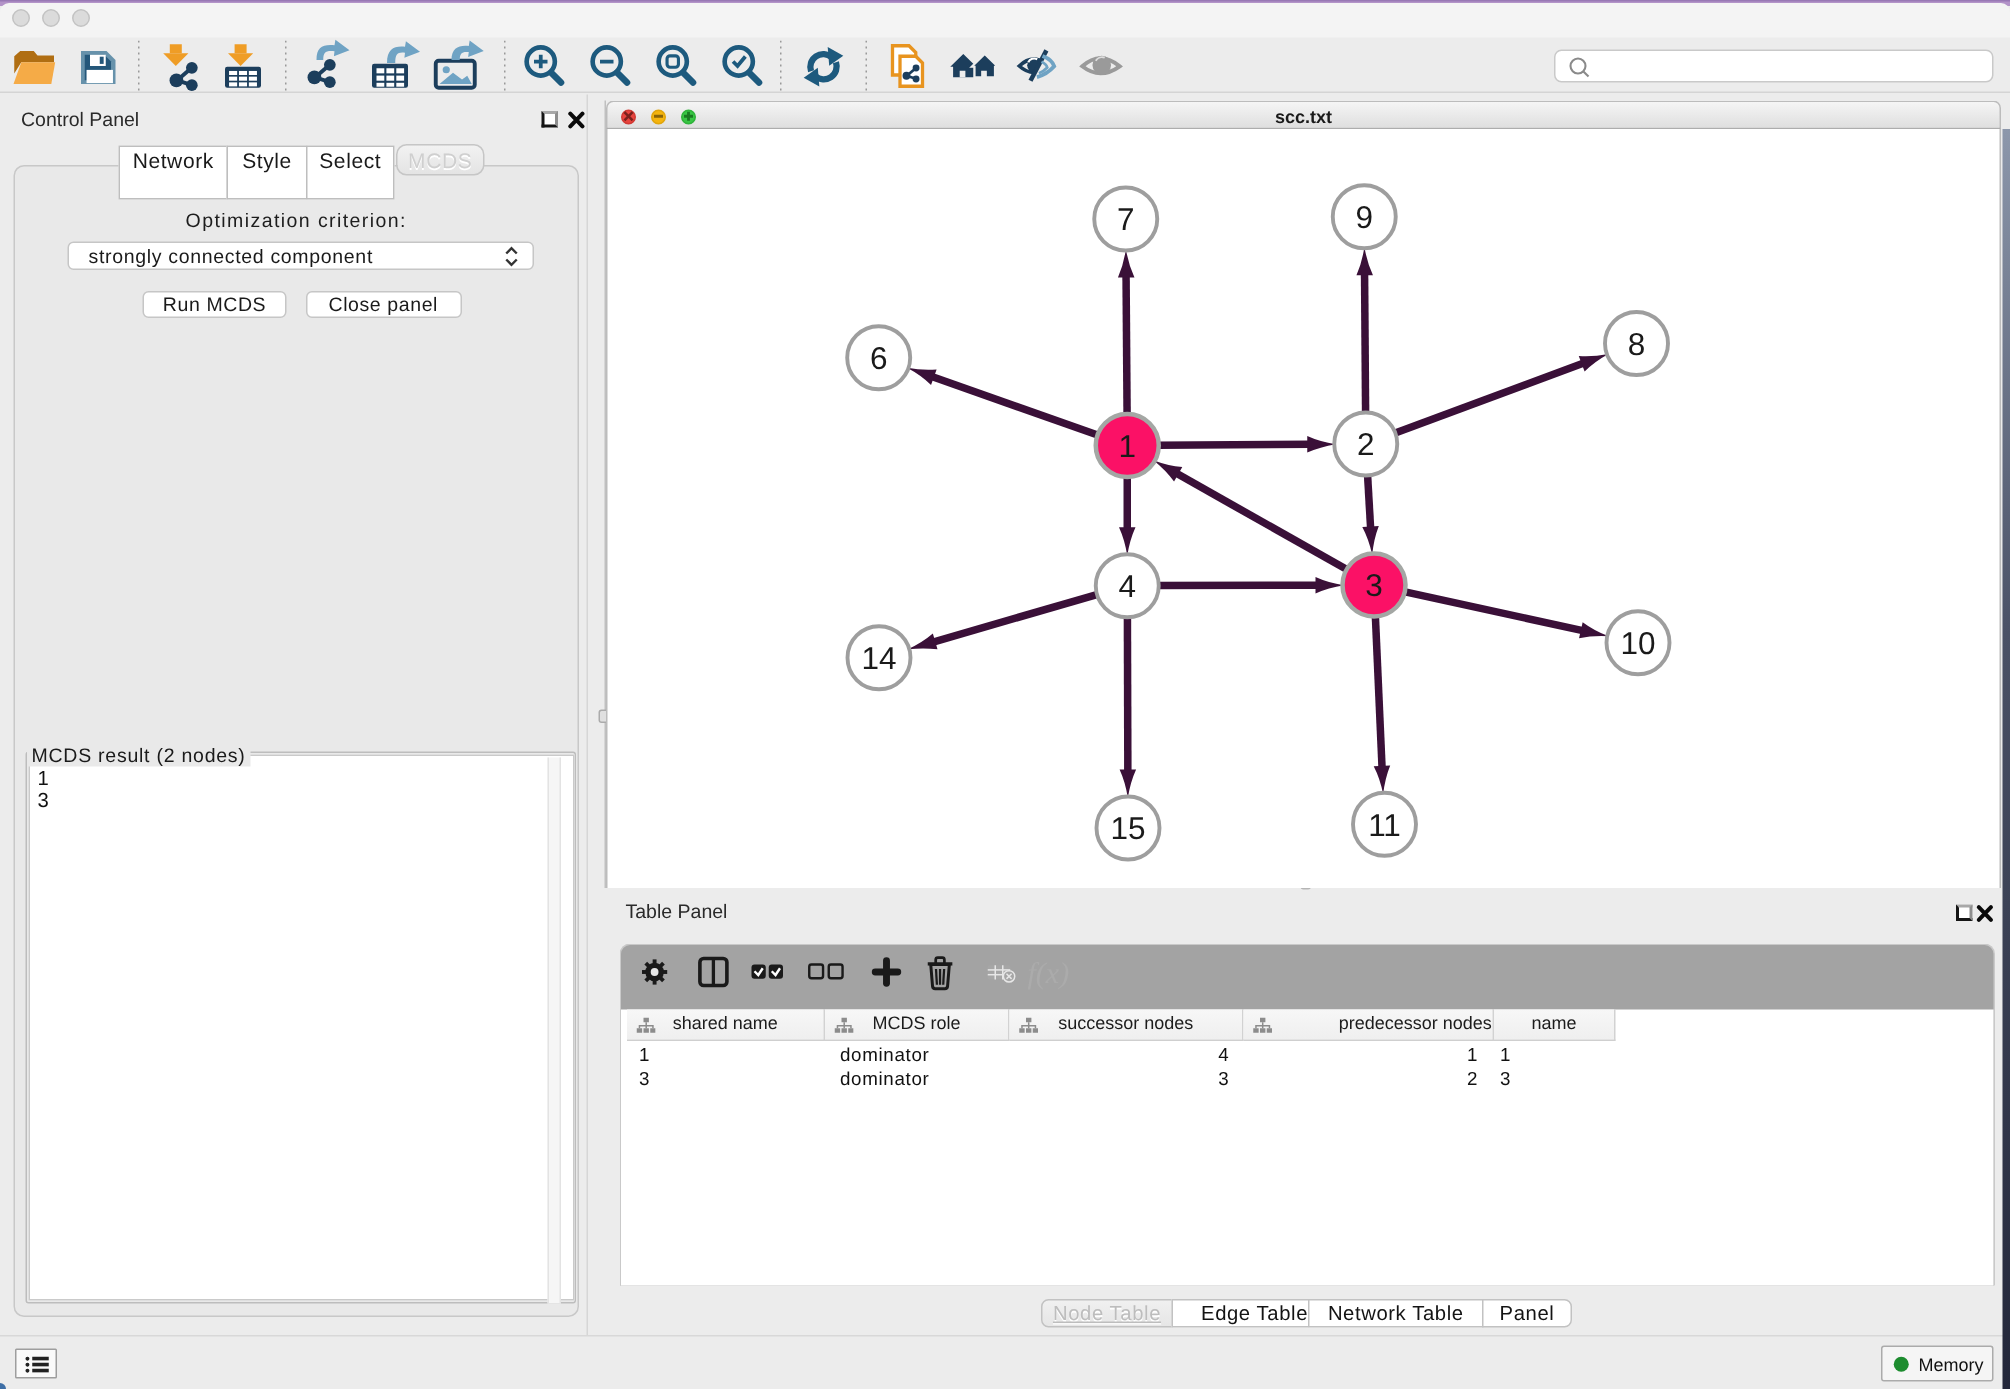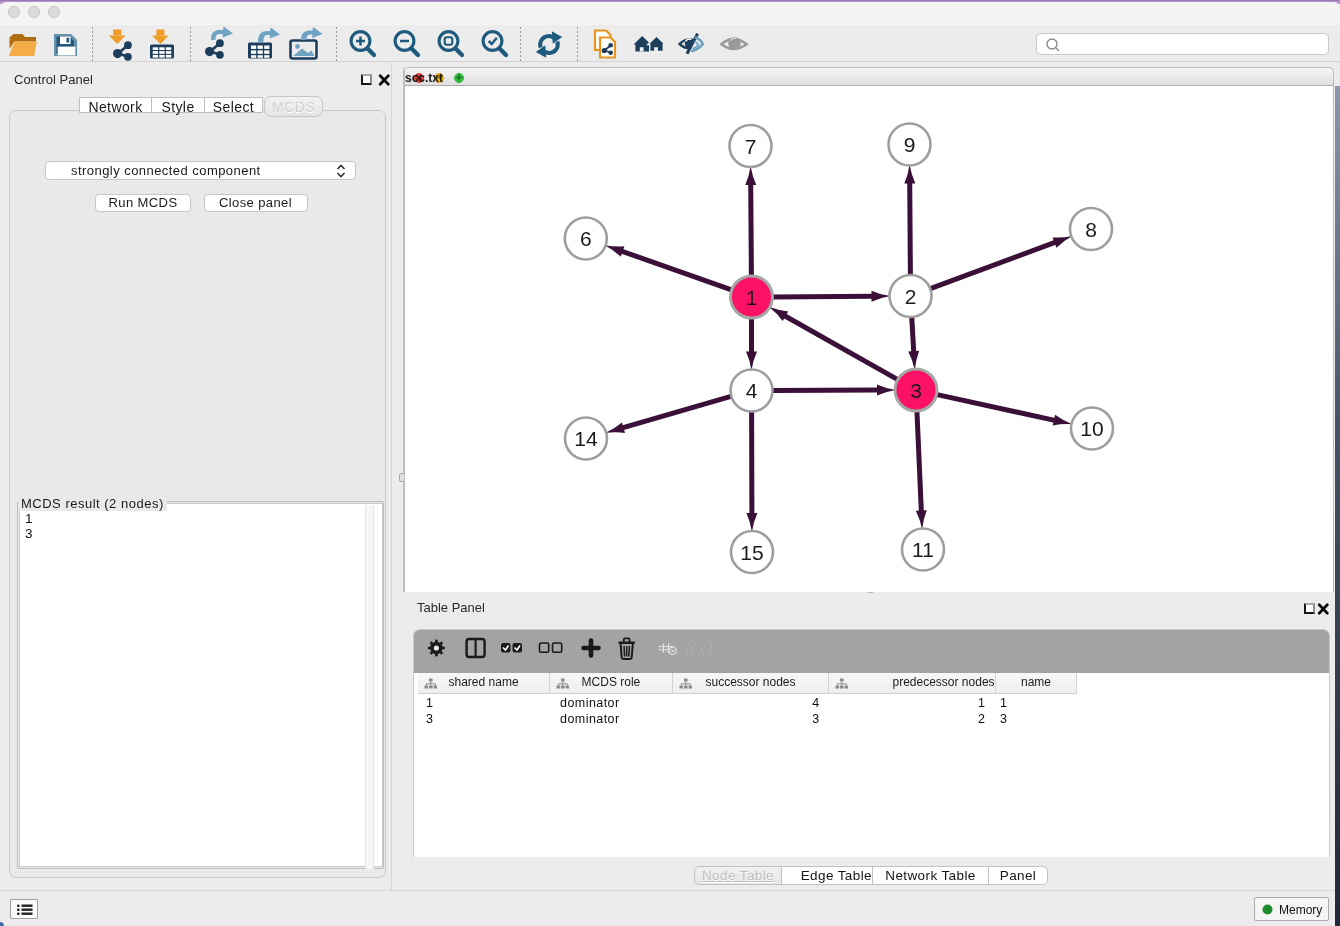--- a/index.html
+++ b/index.html
@@ -14,41 +14,41 @@
 .tl { position:absolute; top:4px; width:12px; height:12px; border-radius:50%; background:#DBDBDB; border:1px solid #C3C3C3; }
 #title { width:100%; text-align:center; top:4px; font-size:13px; color:#A2A2A2; }
 
 #toolbar { left:0; top:25px; width:1340px; height:37px; border-bottom:1px solid #D4D4D4; }
 .sep { position:absolute; top:2px; height:34px; width:1px; background-image:linear-gradient(#999 38%, rgba(0,0,0,0) 0%); background-size:1px 4px; }
 #searchbox { left:1036px; top:8px; width:293px; height:22px; background:#FFF; border:1px solid #C9C9C9; border-radius:5px; }
 
 #cp-title { left:14px; top:72px; font-size:13px; color:#2A2A2A; }
 .floatbtn { position:absolute; width:11.5px; height:11px; border:2px solid #151515; border-top:2px solid #A8A8A8; border-right:2px solid #8E8E8E; background:#FFF; box-sizing:border-box; }
 .tabs { top:97px; height:20px; z-index:5; width:400px; }
-.tab { position:absolute; top:0; height:16px; background:#FFF; border:1px solid #BEBEBE; font-size:14px; letter-spacing:0.4px; color:#1A1A1A; text-align:center; line-height:19px; }
+.tab { position:absolute; top:0; height:36px; background:#FFF; border:1px solid #BEBEBE; font-size:14px; letter-spacing:0.4px; color:#1A1A1A; text-align:center; line-height:19px; }
 #tab-mcds { border-radius:7px; background:linear-gradient(#F2F2F2,#E4E4E4); color:#CFCFCF; text-shadow:0 1px 0 #FFF; border:1px solid #C6C6C6; }
 #cp-card { left:9px; top:110px; width:377px; height:768px; background:#E9E9E9; border:1px solid #C8C8C8; border-radius:7px; }
 #opt-label { left:0; width:100%; text-align:center; top:28px; font-size:13px; letter-spacing:0.95px; color:#1D1D1D; }
-#dropdown { left:35px; top:50px; width:311px; height:19px; background:#FFF; border:1px solid #C6C6C6; border-radius:4px; font-size:13px; letter-spacing:0.45px; color:#1A1A1A; line-height:17px; padding-left:25px; }
+#dropdown { left:35px; top:50px; width:311px; height:19px; background:#FFF; border:1px solid #C6C6C6; border-radius:4px; font-size:13px; letter-spacing:0.45px; color:#1A1A1A; line-height:17px; padding-left:13px; }
 .btn { position:absolute; top:83px; height:18px; background:#FFF; border:1px solid #C6C6C6; border-radius:4px; font-size:13px; letter-spacing:0.4px; color:#1A1A1A; text-align:center; line-height:16px; }
 #fieldset { left:7px; top:390px; width:367px; height:368px; border:1px solid #BDBDBD; border-radius:2px; }
 #fs-label { left:8px; top:385px; background:#E9E9E9; padding:0 3px; font-size:13px; letter-spacing:0.5px; color:#1A1A1A; }
 #fs-white { left:1px; top:1px; width:363.5px; height:364px; background:#FFF; border:1px solid #CACACA; }
 #fs-scroll { right:8px; top:1px; width:9px; height:364px; background:#F6F6F6; border-left:1px solid #E3E3E3; border-right:1px solid #E3E3E3; }
 #fs-text { left:5px; top:6.5px; font-size:13.5px; color:#111; line-height:15.5px; }
 
 #vline { left:403px; top:67px; width:1px; height:525px; background:#C0C0C0; }
 #cpline { left:391px; top:63px; width:1px; height:827px; background:#D6D6D6; }
 #corner-bl { left:0; top:922px; width:4px; height:4px; background:#3E6FA6; border-radius:0 4px 0 0; }
 #vsplit-handle { left:398.5px; top:473px; width:7px; height:9px; background:#E0E0E0; border:1px solid #ABABAB; border-radius:2px; }
 #hsplit-handle { left:867px; top:588px; width:7px; height:5px; background:#E3E3E3; border:1px solid #B5B5B5; border-radius:2px; }
 
 #net-title { left:404px; top:67px; width:930px; height:19px; background:linear-gradient(#F5F5F5,#DFDFDF); border:1px solid #BCBCBC; border-bottom:1px solid #ADADAD; border-radius:5px 5px 0 0; }
 .tl2 { position:absolute; top:4.5px; width:10px; height:10px; border-radius:50%; }
-#net-name { width:100%; top:3px; font-size:12px; font-weight:bold; color:#1A1A1A; }
+#net-name { width:100%; text-align:center; top:3px; font-size:12px; font-weight:bold; color:#1A1A1A; }
 #net-view { left:404px; top:86px; width:930px; height:506px; background:#FFF; border-left:1px solid #BCBCBC; border-right:1px solid #BCBCBC; }
 
 #rstrip { left:1335px; top:86px; width:5px; height:840px; background:linear-gradient(#8C97AB,#4A5166 40%,#23273A); }
 
 #tp-title { left:417px; top:600px; font-size:13px; color:#2A2A2A; }
 #tp-card { left:413px; top:629px; width:917px; height:228px; background:#a3a3a3; border:1px solid #C9C9C9; border-radius:7px 7px 0 0; border-bottom:none; }
 #tp-white { left:0px; top:42.5px; width:915px; height:184px; background:#FFF; }
 .hico { position:absolute; left:6px; top:5px; }
 .hcell { position:absolute; top:42.5px; height:21px; background:linear-gradient(#F7F7F7,#EFEFEF); border-right:1px solid #D2D2D2; border-bottom:1px solid #CFCFCF; font-size:12px; color:#1C1C1C; text-align:center; line-height:19px; }
 .trow { position:absolute; font-size:12.5px; letter-spacing:0.45px; color:#111; }
@@ -231,20 +231,21 @@
 <svg width="13" height="13" style="position:absolute;left:377.5px;top:74px">
 <path d="M2.2 1.8 L10.3 10.2 M10.3 1.8 L2.2 10.2" stroke="#0A0A0A" stroke-width="2.7" stroke-linecap="round"></path>
 </svg>
 <div class="abs tabs">
   <div class="tab" style="left:79px;width:73px;">Network</div>
   <div class="tab" style="left:151px;width:54px;">Style</div>
   <div class="tab" style="left:204px;width:59px;">Select</div>
   <div class="tab" id="tab-mcds" style="left:264px;top:-1px;width:59px;height:21px;line-height:21px;">MCDS</div>
 </div>
 <div class="abs" id="cp-card">
+  <div class="abs" id="opt-label">Optimization criterion:</div>
   <div class="abs" id="dropdown">strongly connected component
     <svg width="10" height="14" style="position:absolute;right:9px;top:2px">
       <path d="M1.5 5 L5 1.5 L8.5 5" fill="none" stroke="#333" stroke-width="1.6"></path>
       <path d="M1.5 9 L5 12.5 L8.5 9" fill="none" stroke="#333" stroke-width="1.6"></path>
     </svg>
   </div>
   <div class="btn" style="left:85px;width:96px;">Run MCDS</div>
   <div class="btn" style="left:193.5px;width:104px;">Close panel</div>
   <div class="abs" id="fieldset">
     <div class="abs" id="fs-white">

